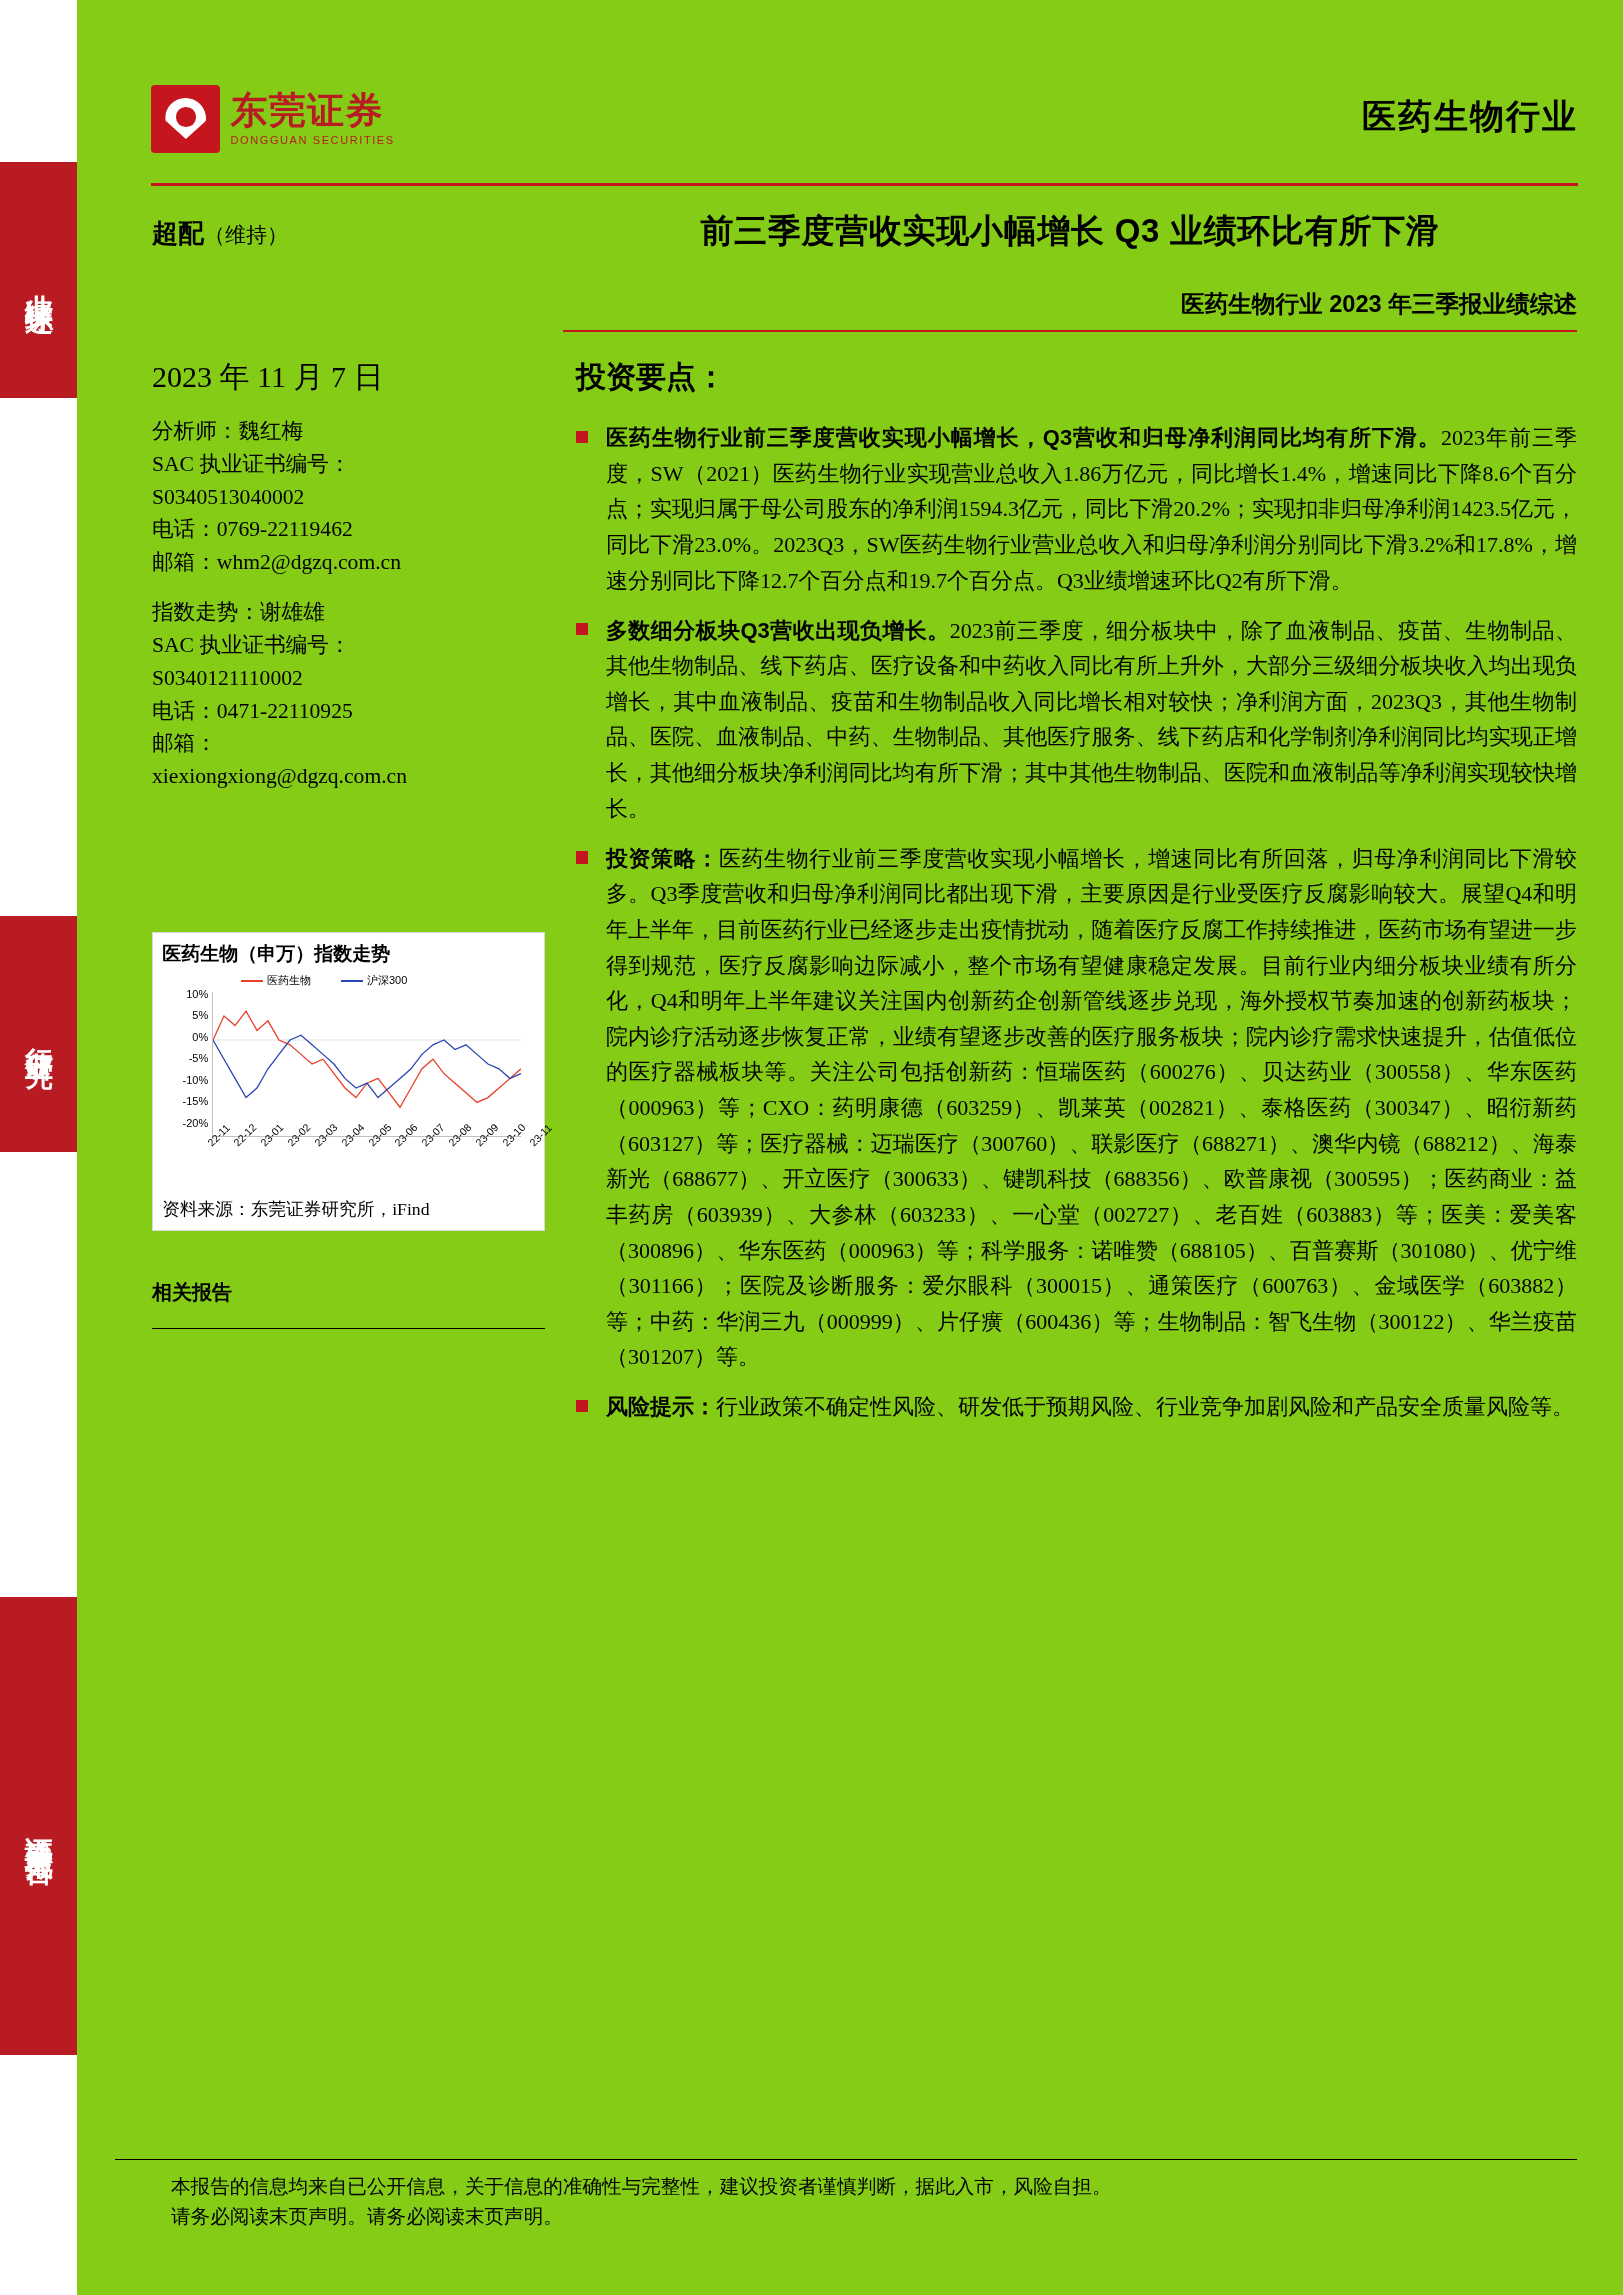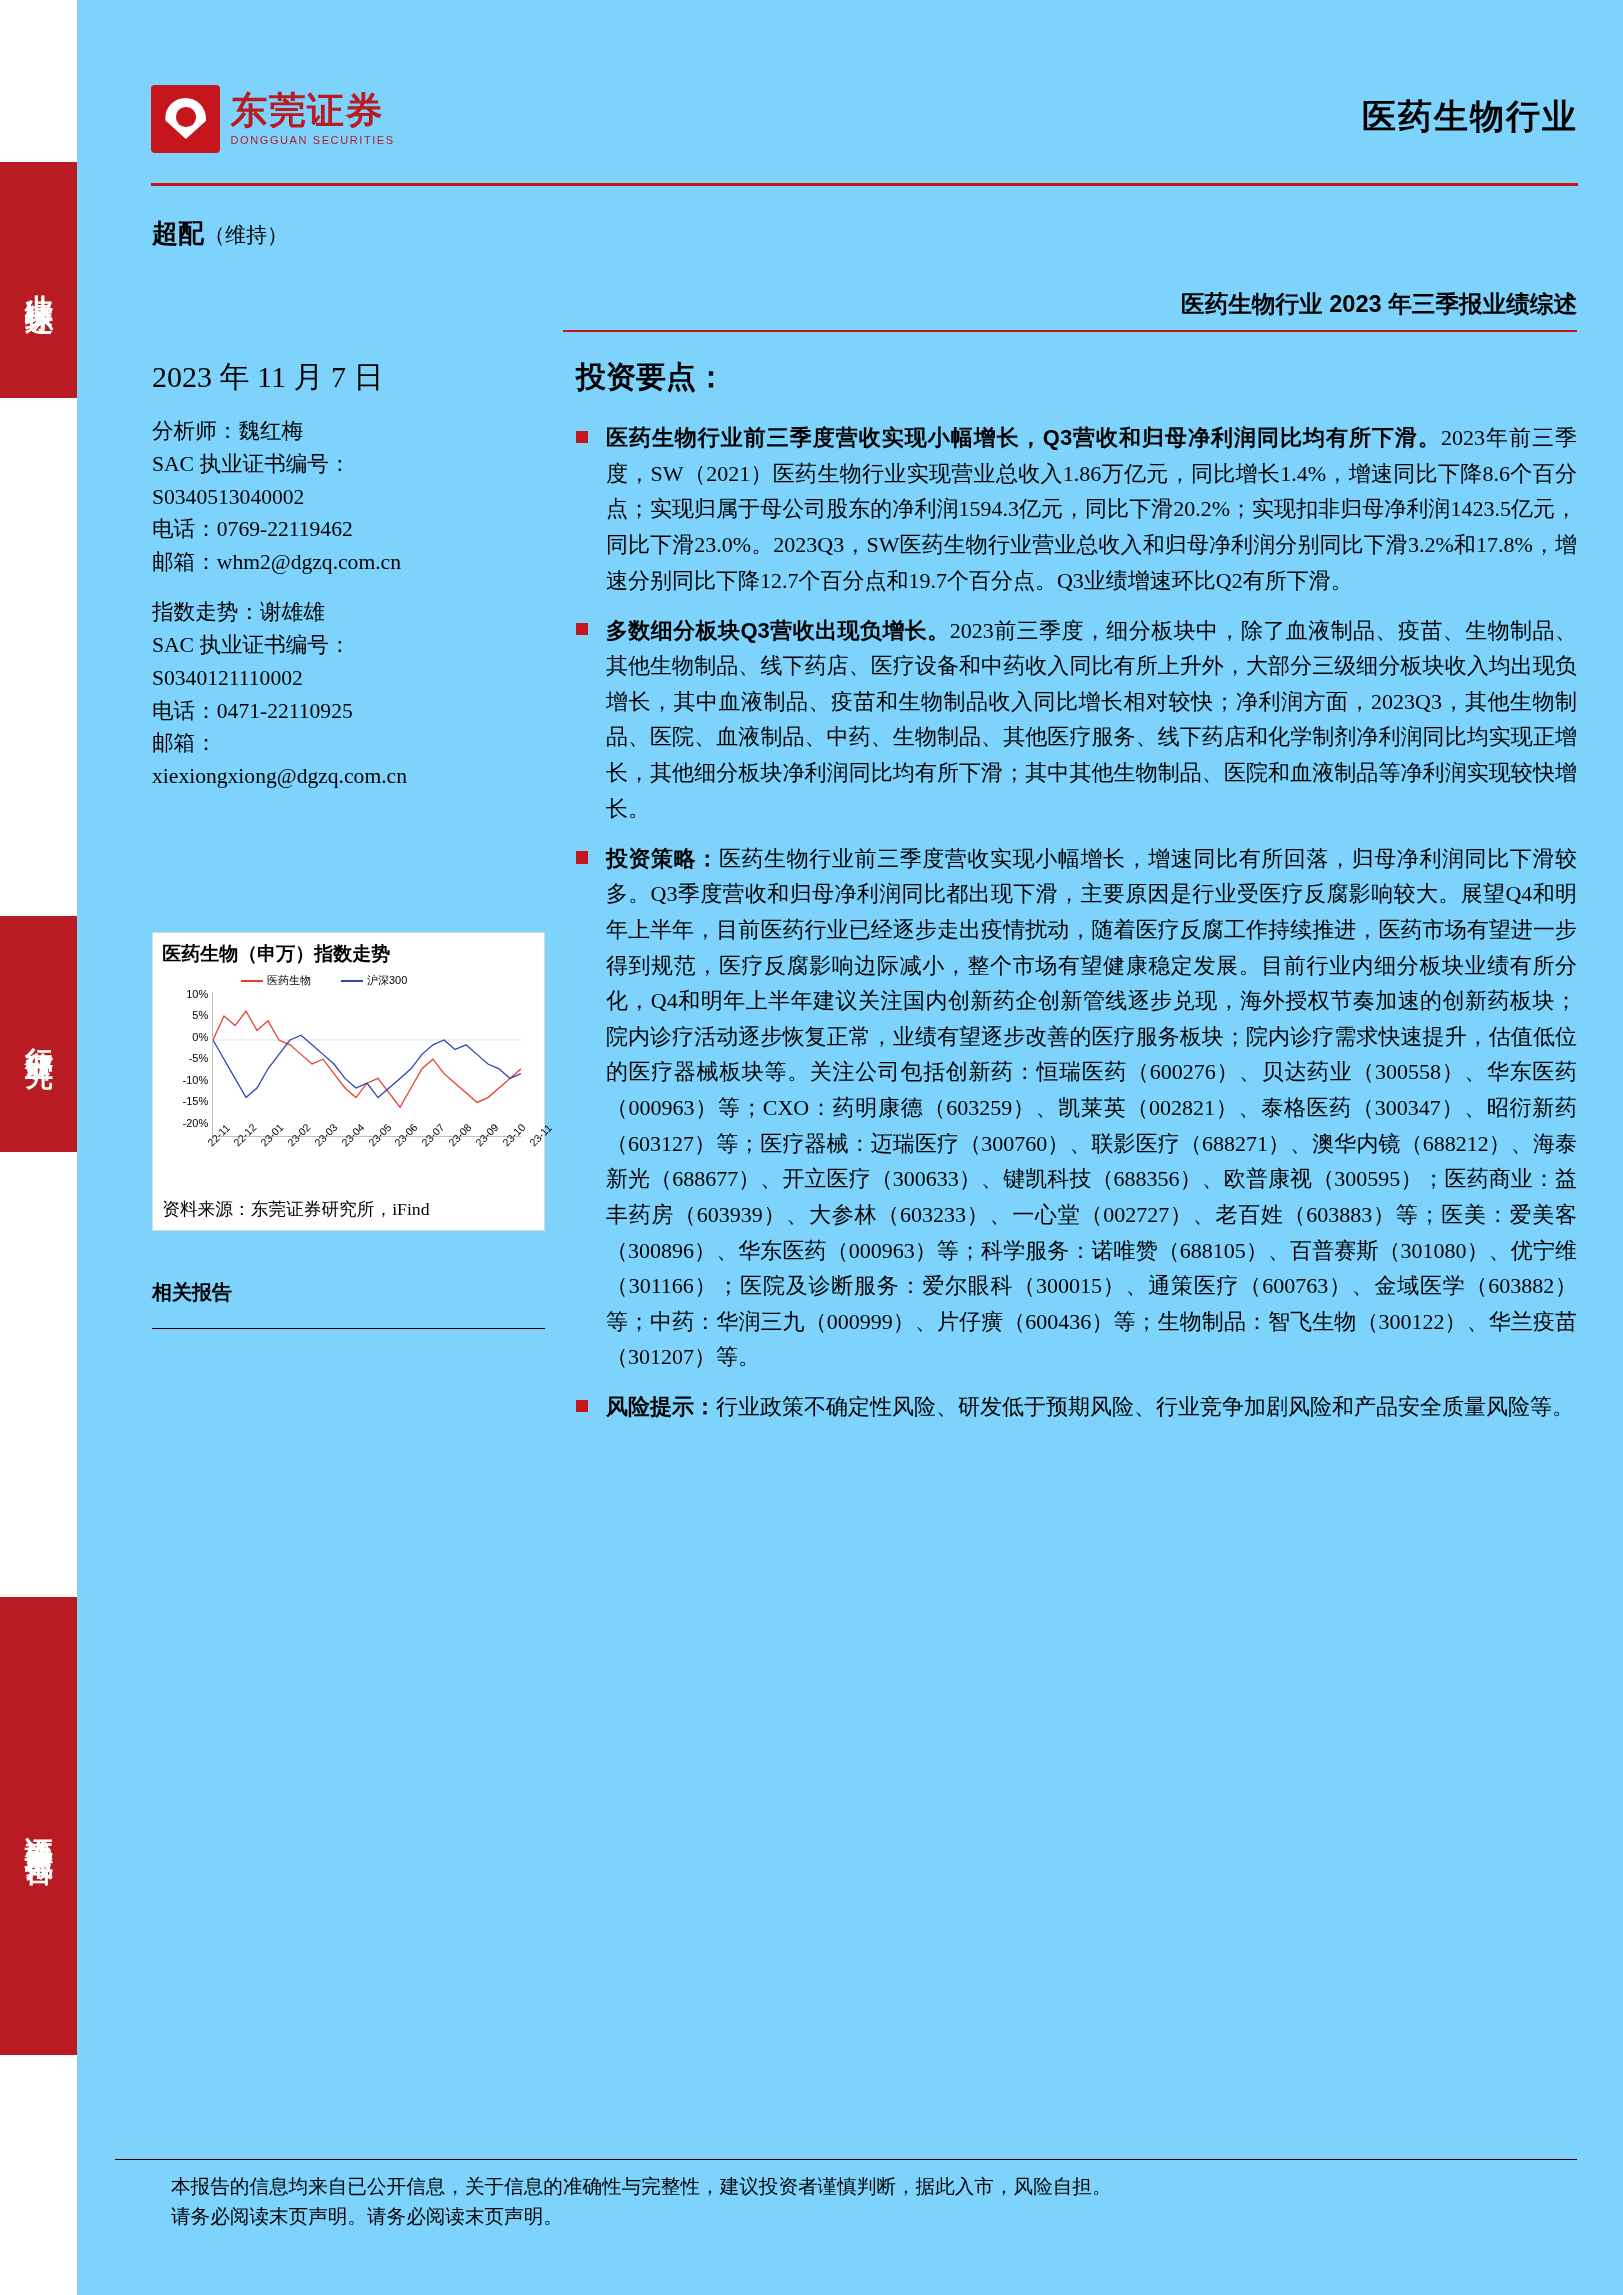--- a/index.html
+++ b/index.html
@@ -8,21 +8,21 @@
     background: #ffffff;
   }
   body {
     font-family: "Liberation Serif", "DejaVu Serif", serif;
     color: #000;
   }
   .page {
     position: relative;
     width: 1623px;
     height: 2295px;
-    background: #7dd3fc;
+    background: #84cc16;
     overflow: hidden;
   }
 
   
   .sidebar {
     position: absolute;
     left: 0;
     top: 0;
     width: 77px;
     height: 2295px;
@@ -369,20 +369,21 @@
         <div class="logo-en">DONGGUAN SECURITIES</div>
       </div>
     </div>
     <div class="industry-name">医药生物行业</div>
   </div>
   <div class="header-rule"></div>
 
   <div class="rating">
     <span>超配</span><span class="sub">（维持）</span>
   </div>
+  <div class="doc-title">前三季度营收实现小幅增长  Q3 业绩环比有所下滑</div>
   <div class="doc-subtitle">医药生物行业 2023 年三季报业绩综述</div>
   <div class="sub-rule"></div>
 
   <div class="left-col">
     <div class="doc-date">2023 年 11 月 7 日</div>
     <div class="meta-block">
       <div>分析师：魏红梅</div>
       <div>SAC 执业证书编号：</div>
       <div>S0340513040002</div>
       <div>电话：0769-22119462</div>

